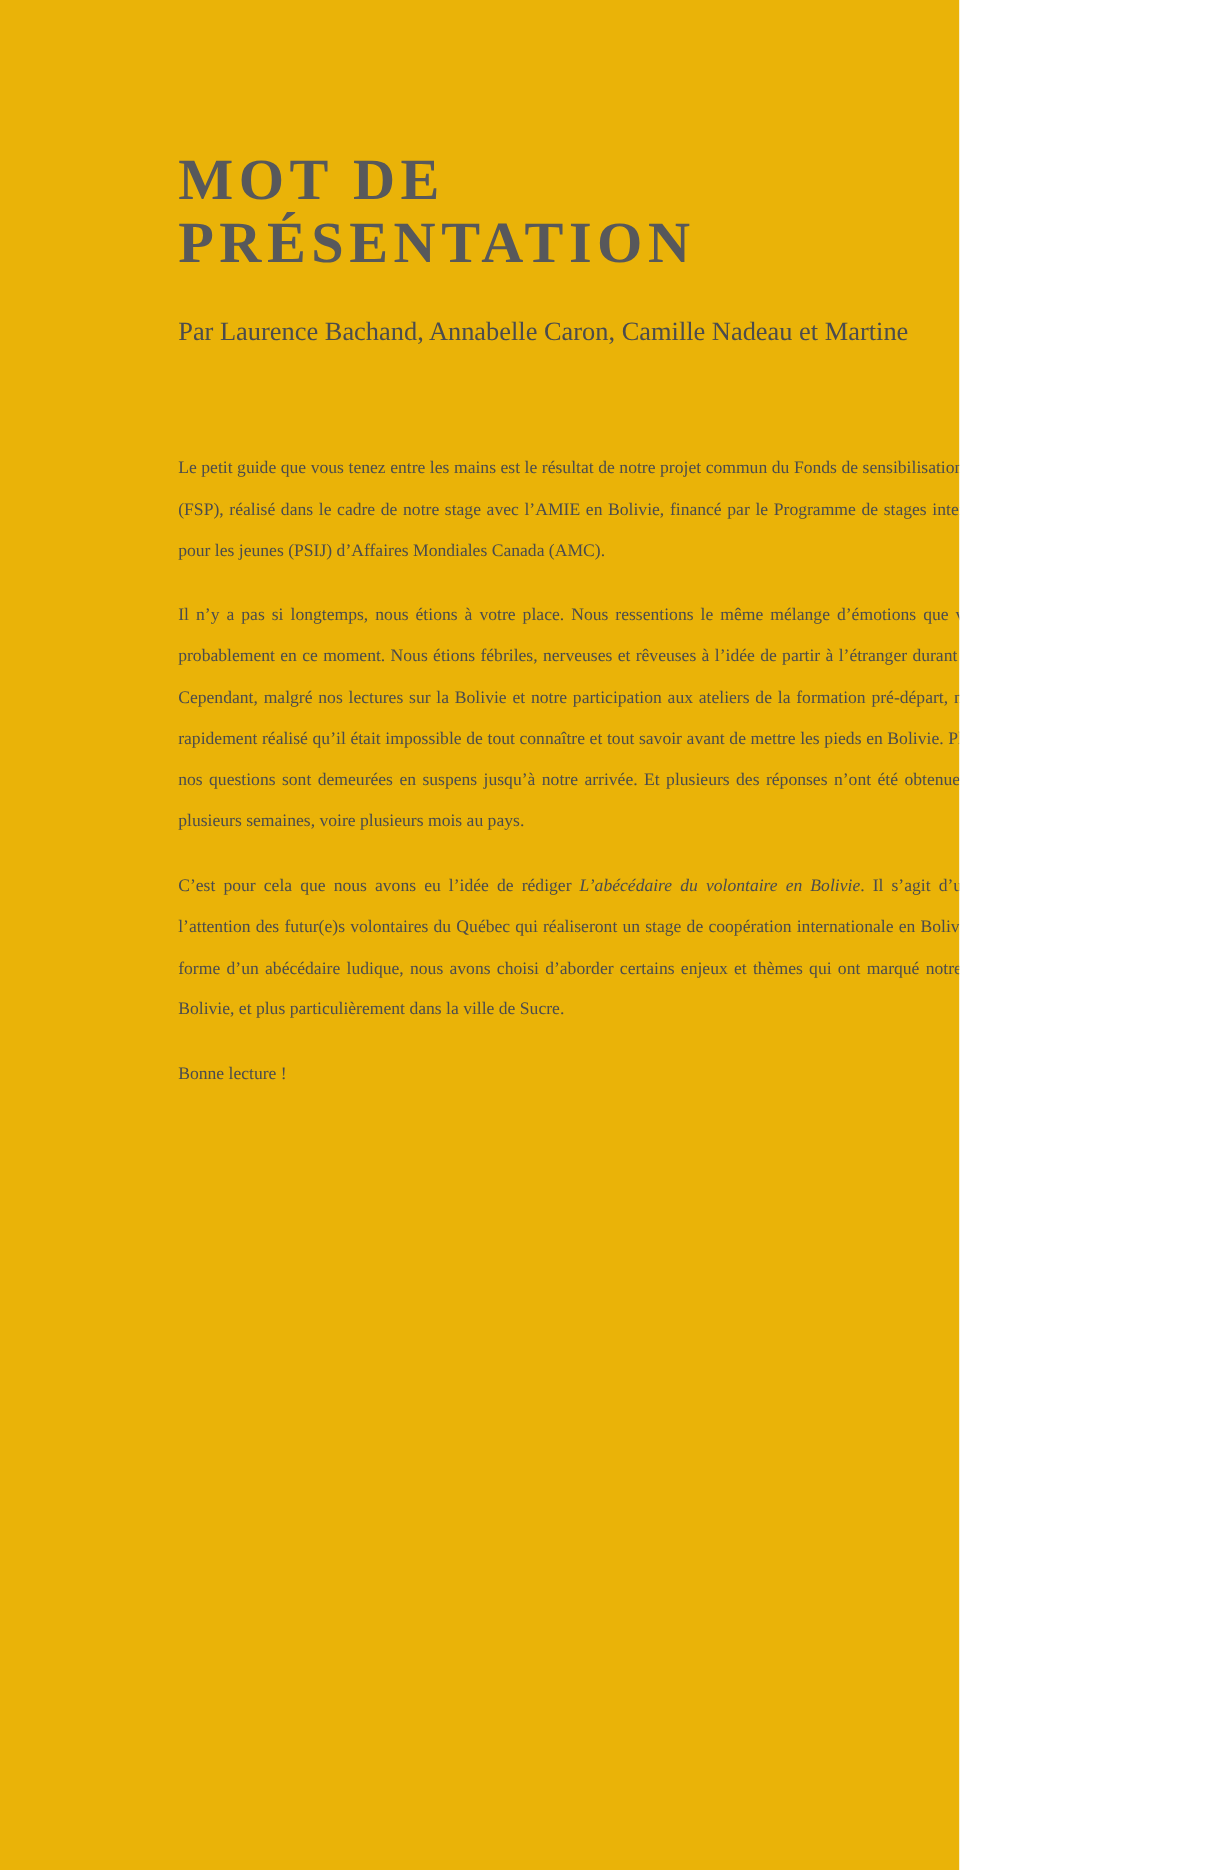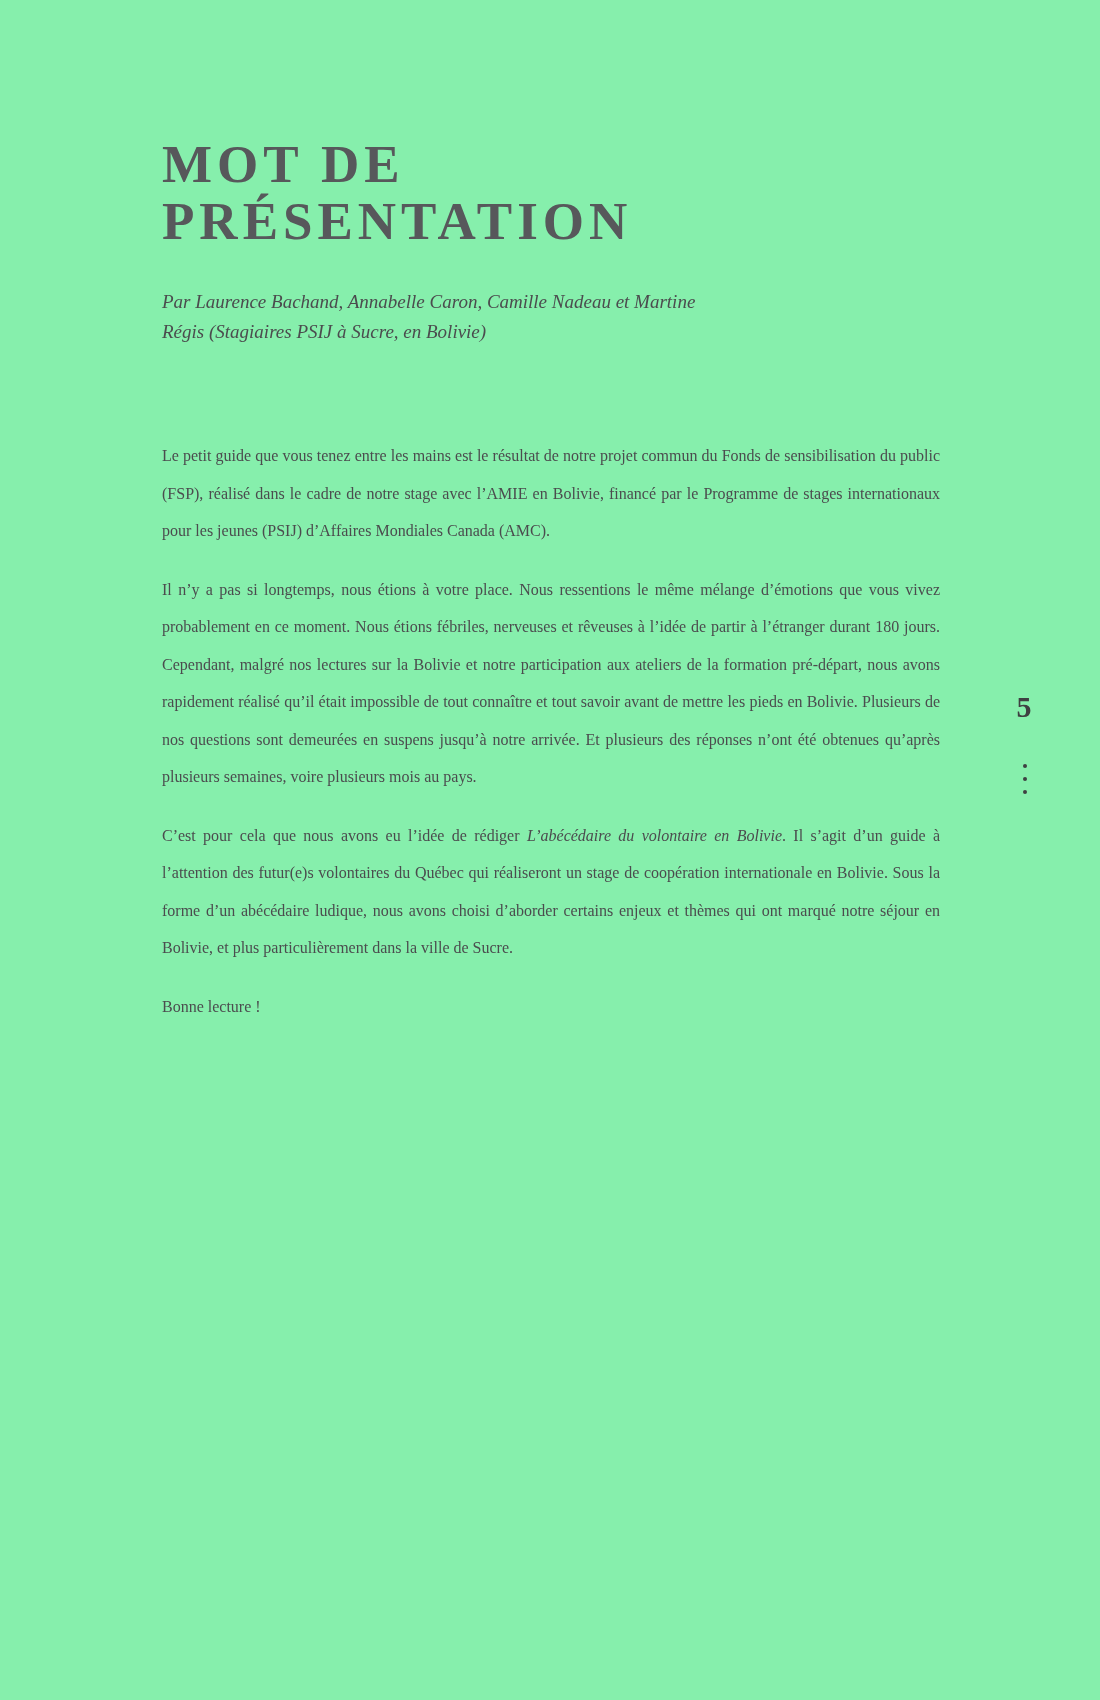--- a/index.html
+++ b/index.html
@@ -4,45 +4,44 @@
 <style>
   html, body { margin: 0; padding: 0; }
   body {
     width: 1100px;
     height: 1700px;
     background: #ffffff;
     font-family: "Liberation Serif", serif;
   }
   .page {
     position: relative;
-    width: 1100px;
+    width: 872px;
     height: 1700px;
-    background: #86efac;
+    background: #eab308;
     overflow: hidden;
   }
   .content {
     position: absolute;
     left: 162px;
     top: 0;
     width: 778px;
     padding-top: 136px;
   }
   .title {
     margin: 0;
     width: 640px;
     font-size: 53px;
     line-height: 57px;
     font-weight: 700;
     letter-spacing: 5px;
     color: #57585b;
   }
   .byline {
     margin: 37px 0 0 0;
-    font-style: italic;
-    font-size: 19px;
+    font-size: 24px;
     line-height: 30px;
     color: #4b4c4e;
   }
   .body-text {
     margin-top: 90px;
     width: 778px;
   }
   .para {
     margin: 0 0 21px 0;
     font-size: 16px;
@@ -79,21 +78,20 @@
   }
 </style>
 </head>
 <body>
 
 <div class="page">
   <div class="content">
     <h1 class="title">MOT DE PRÉSENTATION</h1>
     <p class="byline">
       <span>Par Laurence Bachand, Annabelle Caron, Camille Nadeau et Martine</span><br>
-      <span>Régis (Stagiaires PSIJ à Sucre, en Bolivie)</span>
     </p>
     <div class="body-text">
       <p class="para"><span>Le petit guide que vous tenez entre les mains est le résultat de notre projet commun du Fonds de sensibilisation du public (FSP), réalisé dans le cadre de notre stage avec l’AMIE en Bolivie, financé par le Programme de stages internationaux pour les jeunes (PSIJ) d’Affaires Mondiales Canada (AMC).</span></p>
       <p class="para"><span>Il n’y a pas si longtemps, nous étions à votre place. Nous ressentions le même mélange d’émotions que vous vivez probablement en ce moment. Nous étions fébriles, nerveuses et rêveuses à l’idée de partir à l’étranger durant 180 jours. Cependant, malgré nos lectures sur la Bolivie et notre participation aux ateliers de la formation pré-départ, nous avons rapidement réalisé qu’il était impossible de tout connaître et tout savoir avant de mettre les pieds en Bolivie. Plusieurs de nos questions sont demeurées en suspens jusqu’à notre arrivée. Et plusieurs des réponses n’ont été obtenues qu’après plusieurs semaines, voire plusieurs mois au pays.</span></p>
       <p class="para"><span>C’est pour cela que nous avons eu l’idée de rédiger </span><em>L’abécédaire du volontaire en Bolivie</em><span>. Il s’agit d’un guide à l’attention des futur(e)s volontaires du Québec qui réaliseront un stage de coopération internationale en Bolivie. Sous la forme d’un abécédaire ludique, nous avons choisi d’aborder certains enjeux et thèmes qui ont marqué notre séjour en Bolivie, et plus particulièrement dans la ville de Sucre.</span></p>
       <p class="para last"><span>Bonne lecture !</span></p>
     </div>
   </div>
 
   <div class="folio">5</div>

